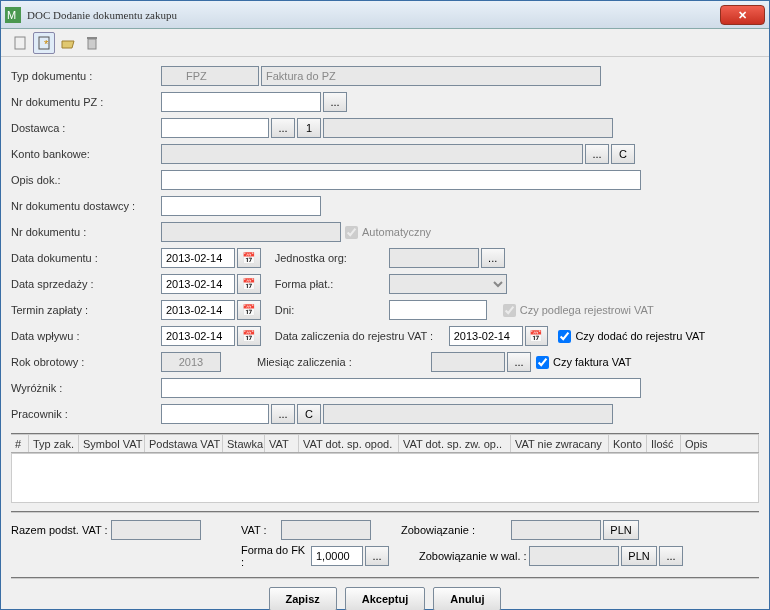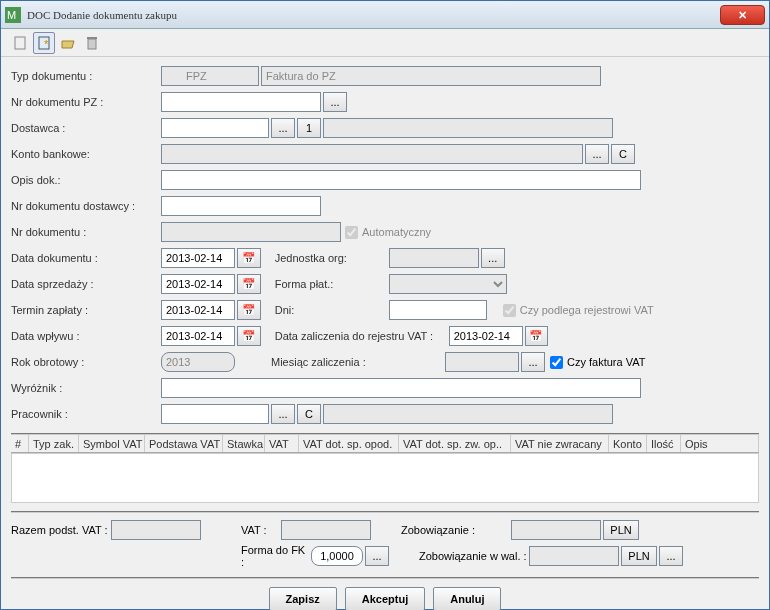--- a/index.html
+++ b/index.html
@@ -148,25 +148,29 @@
       </span>
     </div>
 
     <div class="row">
       <span class="lbl">Data wpływu :</span>
       <input type="text" class="txt" style="width: 74px;" value="2013-02-14">
       <button class="smbtn" style="min-width:18px">📅</button>
       <span class="lbl2" style="width:170px;margin-left:14px">Data zaliczenia do rejestru VAT :</span>
       <input type="text" class="txt" style="width: 74px;" value="2013-02-14">
       <button class="smbtn" style="min-width:18px">📅</button>
+      <span class="chk" style="margin-left:10px">
+        <input type="checkbox" checked="" style="">
+        <span>Czy dodać do rejestru VAT</span>
+      </span>
     </div>
 
     <div class="row">
       <span class="lbl">Rok obrotowy :</span>
-      <input type="text" class="txt disabled" style="width: 74px; text-align: left; border-radius: 8px;" readonly="" value="2013">
+      <input type="text" class="txt disabled" style="width: 60px; text-align: center;" readonly="" value="2013">
       <span style="width:22px"></span>
       <span class="lbl2" style="width:170px;margin-left:14px">Miesiąc zaliczenia :</span>
       <input type="text" class="txt disabled" style="width: 74px;" readonly="">
       <button class="smbtn">...</button>
       <span class="chk" style="margin-left:5px">
         <input type="checkbox" checked="" style="">
         <span>Czy faktura VAT</span>
       </span>
     </div>
 
@@ -207,21 +211,21 @@
         <span style="width:40px">VAT :</span>
         <input type="text" class="txt disabled" style="width: 90px;" readonly="">
         <span style="width:30px"></span>
         <span style="width:110px">Zobowiązanie :</span>
         <input type="text" class="txt disabled" style="width: 90px;" readonly="">
         <button class="smbtn" style="min-width:36px">PLN</button>
       </div>
       <div class="row">
         <span style="width:230px"></span>
         <span style="width:70px">Forma do FK :</span>
-        <input type="text" class="txt" style="width: 52px; text-align: center; border-radius: 8px;" value="1,0000">
+        <input type="text" class="txt" style="width: 52px; text-align: left;" value="1,0000">
         <button class="smbtn">...</button>
         <span style="width:30px"></span>
         <span style="width:110px">Zobowiązanie w wal. :</span>
         <input type="text" class="txt disabled" style="width: 90px;" readonly="">
         <button class="smbtn" style="min-width:36px">PLN</button>
         <button class="smbtn">...</button>
       </div>
     </div>
 
     <div class="btnbar">

